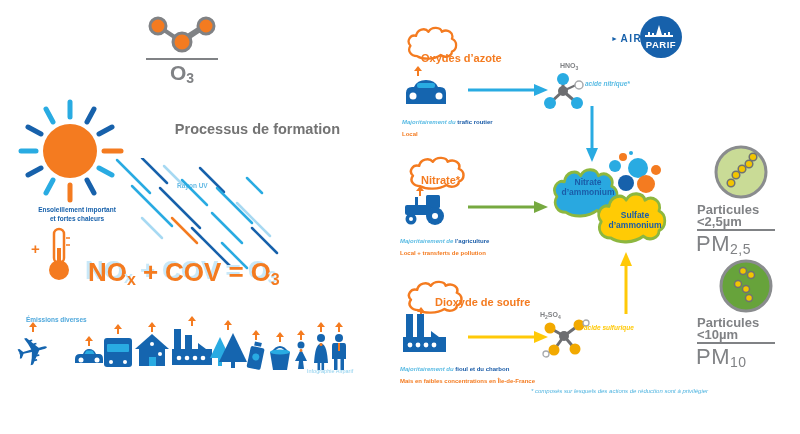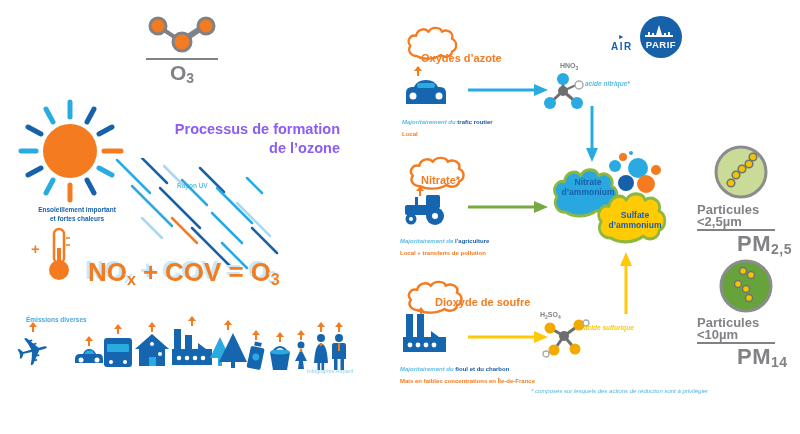--- a/index.html
+++ b/index.html
@@ -6,21 +6,21 @@
   .canvas{position:relative;width:800px;height:434px;background:#fff;overflow:hidden;
           font-family:"Liberation Sans",sans-serif;}
   .abs{position:absolute;}
 
   
   .ozone-name{color:#808285;font-weight:800;font-size:15px;letter-spacing:4px;text-align:center;}
   .ozone-divider{border-top:2px solid #808285;width:72px;margin:2px auto 1px auto;}
   .ozone-formula{color:#808285;font-weight:900;font-size:21px;text-align:center;}
   .ozone-formula .sub{font-size:14px;position:relative;top:3px;}
 
-  .main-title{color:#8b5cf6;font-weight:800;font-size:14.5px;line-height:1.3;text-align:right;width:177px;}
+  .main-title{color:#737373;font-weight:800;font-size:14.5px;line-height:1.3;text-align:right;width:177px;}
   .rayon-uv{color:#63B9E4;font-size:6.5px;font-weight:700;}
   .sun-caption{color:#1761AB;font-size:6.5px;font-weight:700;text-align:center;width:118px;line-height:1.4;}
   .plus-sign{color:#F47B20;font-weight:900;font-size:15px;}
 
   .equation{display:flex;align-items:baseline;gap:7px;color:#F47B20;font-weight:900;font-size:26px;
             text-shadow:-3px -2px 0 #c9e8f8;}
   .equation .sub{font-size:16px;position:relative;top:4px;}
 
   .emissions-label{color:#4FA8DC;font-size:6.5px;font-weight:700;}
   .credit{color:#8ED0EE;font-size:5.5px;}
@@ -34,26 +34,26 @@
   .cap-bold{color:#1A5CA8;font-weight:800;font-size:6px;}
   .cap-note{color:#F47B20;font-weight:800;font-size:6px;}
 
   .mol-formula{color:#808285;font-weight:800;font-size:7px;white-space:nowrap;}
   .mol-formula .sub{font-size:5px;position:relative;top:1.5px;}
   .mol-label-blue{color:#5BBCE4;font-style:italic;font-weight:600;font-size:6.5px;white-space:nowrap;}
   .mol-label-yellow{color:#FFC907;font-style:italic;font-weight:600;font-size:6.5px;white-space:nowrap;}
 
   .cloud-text{color:#1A5CA8;font-weight:800;font-size:8.5px;line-height:1.2;text-align:center;}
 
-  .airparif-air{color:#1761AB;font-weight:800;font-size:10px;letter-spacing:1.5px;display:flex;align-items:center;gap:1px;flex-direction:column;}
+  .airparif-air{color:#1761AB;font-weight:800;font-size:10px;letter-spacing:1.5px;display:flex;align-items:center;gap:1px;}
   .airparif-arrow{font-size:7px;}
 
   .pm-label{color:#808285;font-weight:800;font-size:13px;line-height:1;}
   .pm-divider{border-top:2px solid #808285;width:78px;}
-  .pm-code{color:#808285;font-weight:700;font-size:22px;line-height:1;letter-spacing:0.5px;margin-left:41px;}
+  .pm-code{color:#808285;font-weight:400;font-size:22px;line-height:1;letter-spacing:0.5px;}
   .pm-code .sub{font-size:14px;position:relative;top:3px;}
 
   .footnote{color:#4FB4E0;font-style:italic;font-size:6px;}
 </style>
 </head>
 <body>
 
 <div class="canvas">
 
   <div class="abs" style="left:137px;top:12px;width:90px;">
@@ -82,21 +82,20 @@
       <line x1="38" y1="26" x2="31" y2="13" stroke="#29ABE2"></line>
       <line x1="55" y1="21" x2="55" y2="6" stroke="#29ABE2"></line>
       <line x1="72" y1="26" x2="79" y2="13" stroke="#1761AB"></line>
       <line x1="84" y1="38" x2="97" y2="31" stroke="#1761AB"></line>
     </g>
     <circle cx="55" cy="55" r="27" fill="#F47B20"></circle>
   </svg>
 
   <div class="abs main-title" style="left:163px;top:120px;">
     <div>Processus de formation</div>
-    <div>de l’ozone</div>
   </div>
 
   <div class="abs rayon-uv" style="left:177px;top:182px;">Rayon UV</div>
   <svg class="abs" style="left:112px;top:158px;" width="170" height="112">
     <g stroke-width="2.5" stroke-linecap="round">
       <line x1="5" y1="2" x2="38" y2="35" stroke="#29ABE2"></line>
       <line x1="30" y1="0" x2="55" y2="25" stroke="#1761AB"></line>
       <line x1="52" y1="8" x2="70" y2="26" stroke="#A7D9F2"></line>
       <line x1="20" y1="28" x2="60" y2="68" stroke="#29ABE2"></line>
       <line x1="48" y1="30" x2="88" y2="70" stroke="#1761AB"></line>
@@ -453,17 +452,17 @@
       <circle cx="26" cy="14" r="3.5"></circle>
         <circle cx="34" cy="18" r="3.5"></circle>
         <circle cx="21" cy="27" r="3.5"></circle>
       <circle cx="29" cy="32" r="3.5"></circle>
         <circle cx="32" cy="41" r="3.5"></circle>
     </g>
   </svg>
   <div class="abs pm-label" style="left:697px;top:316px;">Particules</div>
   <div class="abs pm-label" style="left:697px;top:328px;">&lt;10µm</div>
   <div class="abs pm-divider" style="left:697px;top:342px;"></div>
-  <div class="abs pm-code" style="left:696px;top:346px;"><span>PM</span><span class="sub">14</span></div>
+  <div class="abs pm-code" style="left:696px;top:346px;"><span>PM</span><span class="sub">10</span></div>
 
   <div class="abs footnote" style="left:531px;top:388px;">* composés sur lesquels des actions de réduction sont à privilégier</div>
 
 </div>
 
 </body></html>

